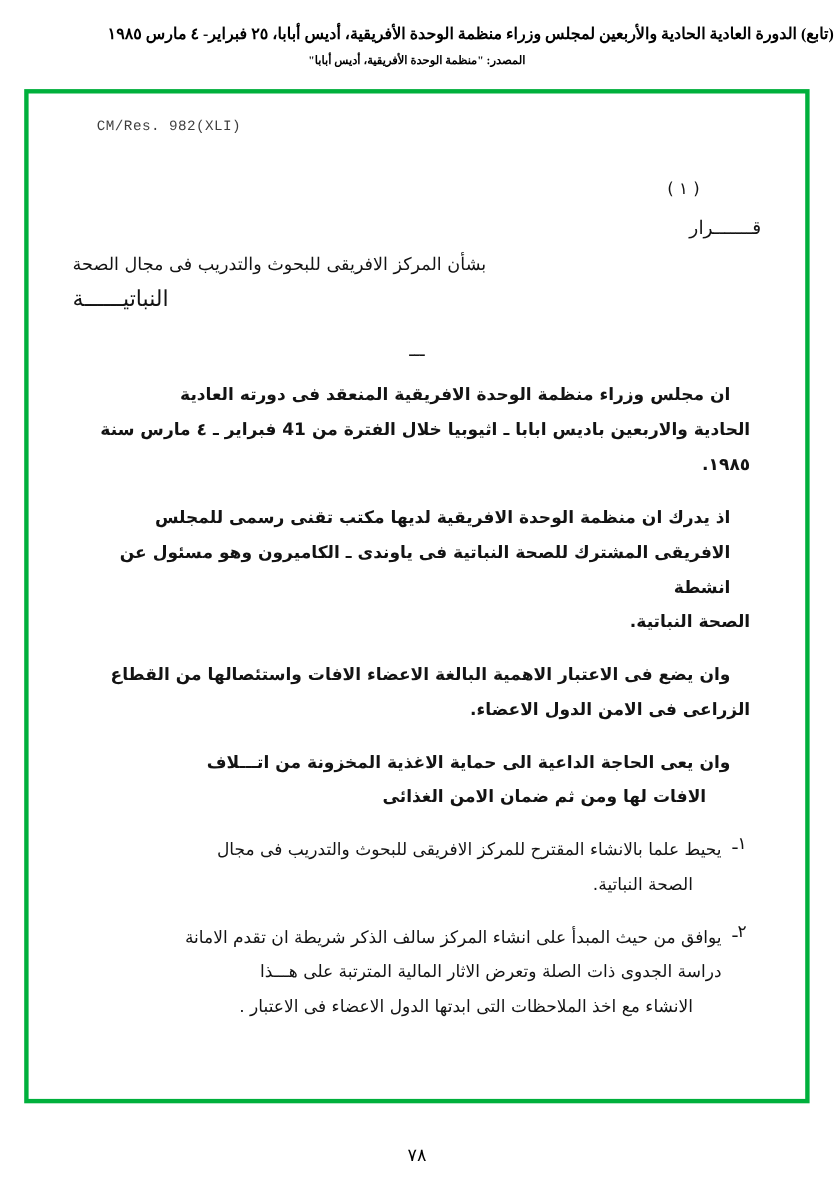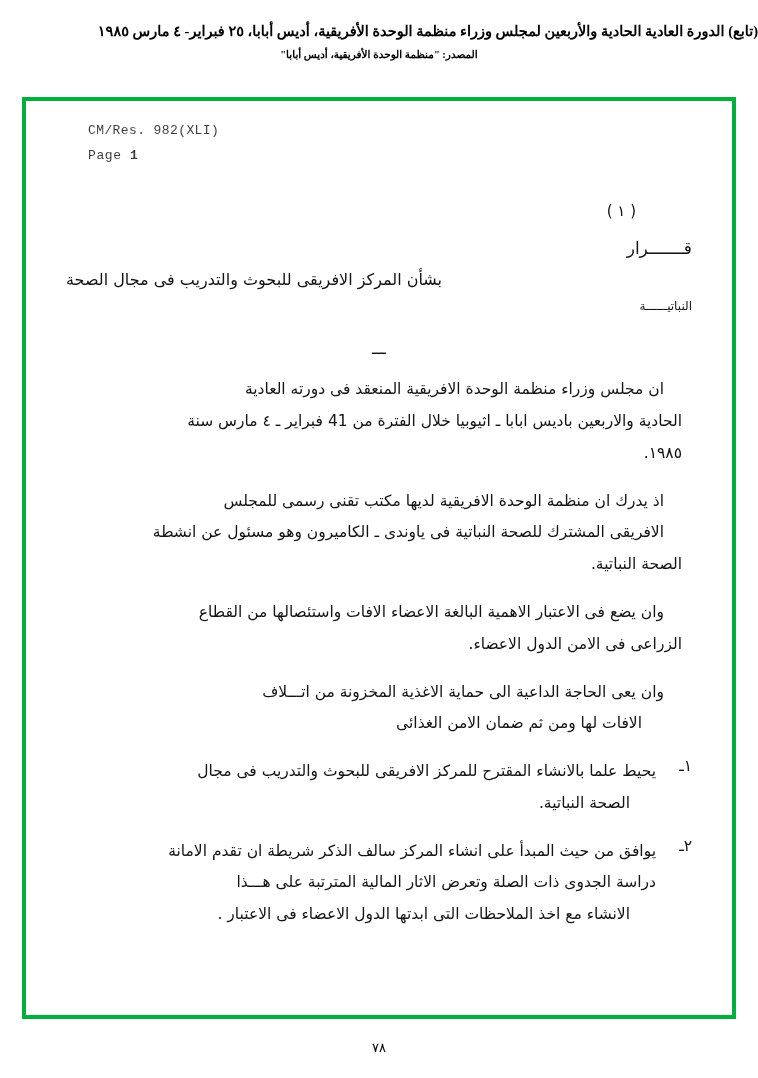--- a/index.html
+++ b/index.html
@@ -42,21 +42,21 @@
   .doc-header .src-line {
     margin-top: 7px;
     font-family: "Liberation Serif", serif;
     font-weight: bold;
     font-size: 10.5px;
     color: #000;
   }
   
   .scan-frame {
     position: absolute;
-    top: 97px;
+    top: 81px;
     left: 22px;
     width: 714px;
     height: 922px;
     box-sizing: border-box;
     border: 4px solid #00b03c;
     background: #ffffff;
   }
   .scan-inner {
     position: relative;
     width: 100%;
@@ -102,34 +102,35 @@
     margin-top: 18px;
     font-size: 17px;
     letter-spacing: 2px;
   }
   .subtitle-line {
     text-align: left;
     margin-top: 12px;
     font-size: 16px;
   }
   .subtitle-line2 {
-    text-align: right;
+    text-align: left;
     margin-top: 10px;
-    font-size: 12px;
+    font-size: 20px;
   }
   .dash-sep {
     text-align: center;
     margin-top: 26px;
     font-size: 16px;
     letter-spacing: 1px;
   }
   .para {
     margin-top: 16px;
     line-height: 2.05;
     font-size: 15.5px;
+    font-weight: bold;
   }
   .para.indent {
     margin-right: 10px;
   }
   .para .ln {
     display: block;
   }
   .para .ln.pad-r {
     padding-right: 18px;
   }
@@ -140,21 +141,21 @@
   .item {
     margin-top: 16px;
     display: flex;
     flex-direction: row;
     align-items: flex-start;
     gap: 10px;
   }
   .item .marker {
     flex: 0 0 auto;
     width: 26px;
-    text-align: right;
+    text-align: left;
     font-size: 15.5px;
     padding-top: 1px;
   }
   .item .item-body {
     flex: 1 1 auto;
     line-height: 2.05;
     font-size: 15.5px;
   }
   .item .item-body .ln {
     display: block;
@@ -163,43 +164,39 @@
     padding-right: 26px;
   }
   
   .footer-no {
     position: absolute;
     top: 1040px;
     left: 0;
     width: 758px;
     text-align: center;
     font-family: "Liberation Serif", serif;
-    font-size: 13px;
+    font-size: 16px;
     color: #000;
   }
 </style>
 </head>
 <body>
 
 <div class="page">
 
   <div class="doc-header">
     <div class="hdr-line">(تابع)  الدورة العادية الحادية والأربعين لمجلس وزراء منظمة الوحدة الأفريقية، أديس أبابا، ٢٥ فبراير- ٤ مارس ١٩٨٥</div>
     <div class="src-line">المصدر:  "منظمة الوحدة الأفريقية، أديس أبابا"</div>
   </div>
 
   <div class="scan-frame">
     <div class="scan-inner">
 
       <div class="ref-block">
         <div class="ref-sym">CM/Res. 982(XLI)</div>
-        <div>
-          <span>Page</span>
-          <span class="page-no">1</span>
-        </div>
       </div>
 
       <div class="body-ar">
 
         <div class="num-paren">( ١ )</div>
 
         <div class="title-line">قـــــــرار</div>
         <div class="subtitle-line">بشأن المركز الافريقى للبحوث والتدريب فى مجال الصحة</div>
         <div class="subtitle-line2">النباتيــــــة</div>
         <div class="dash-sep">ـــ</div>

